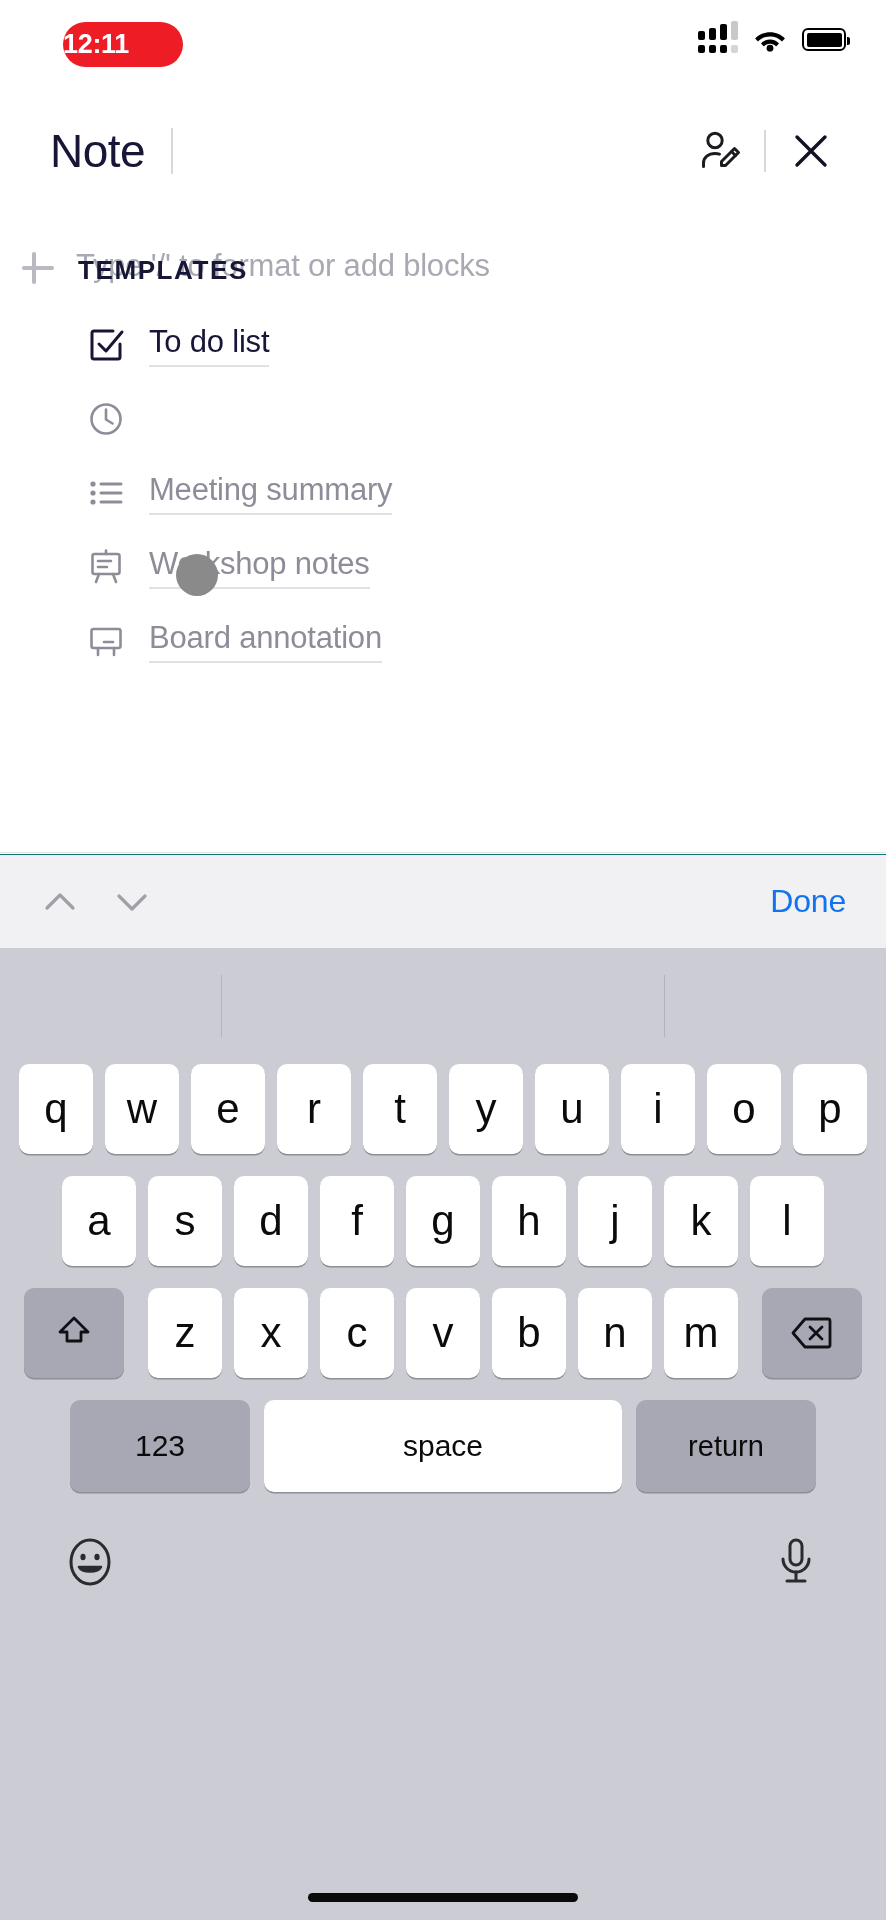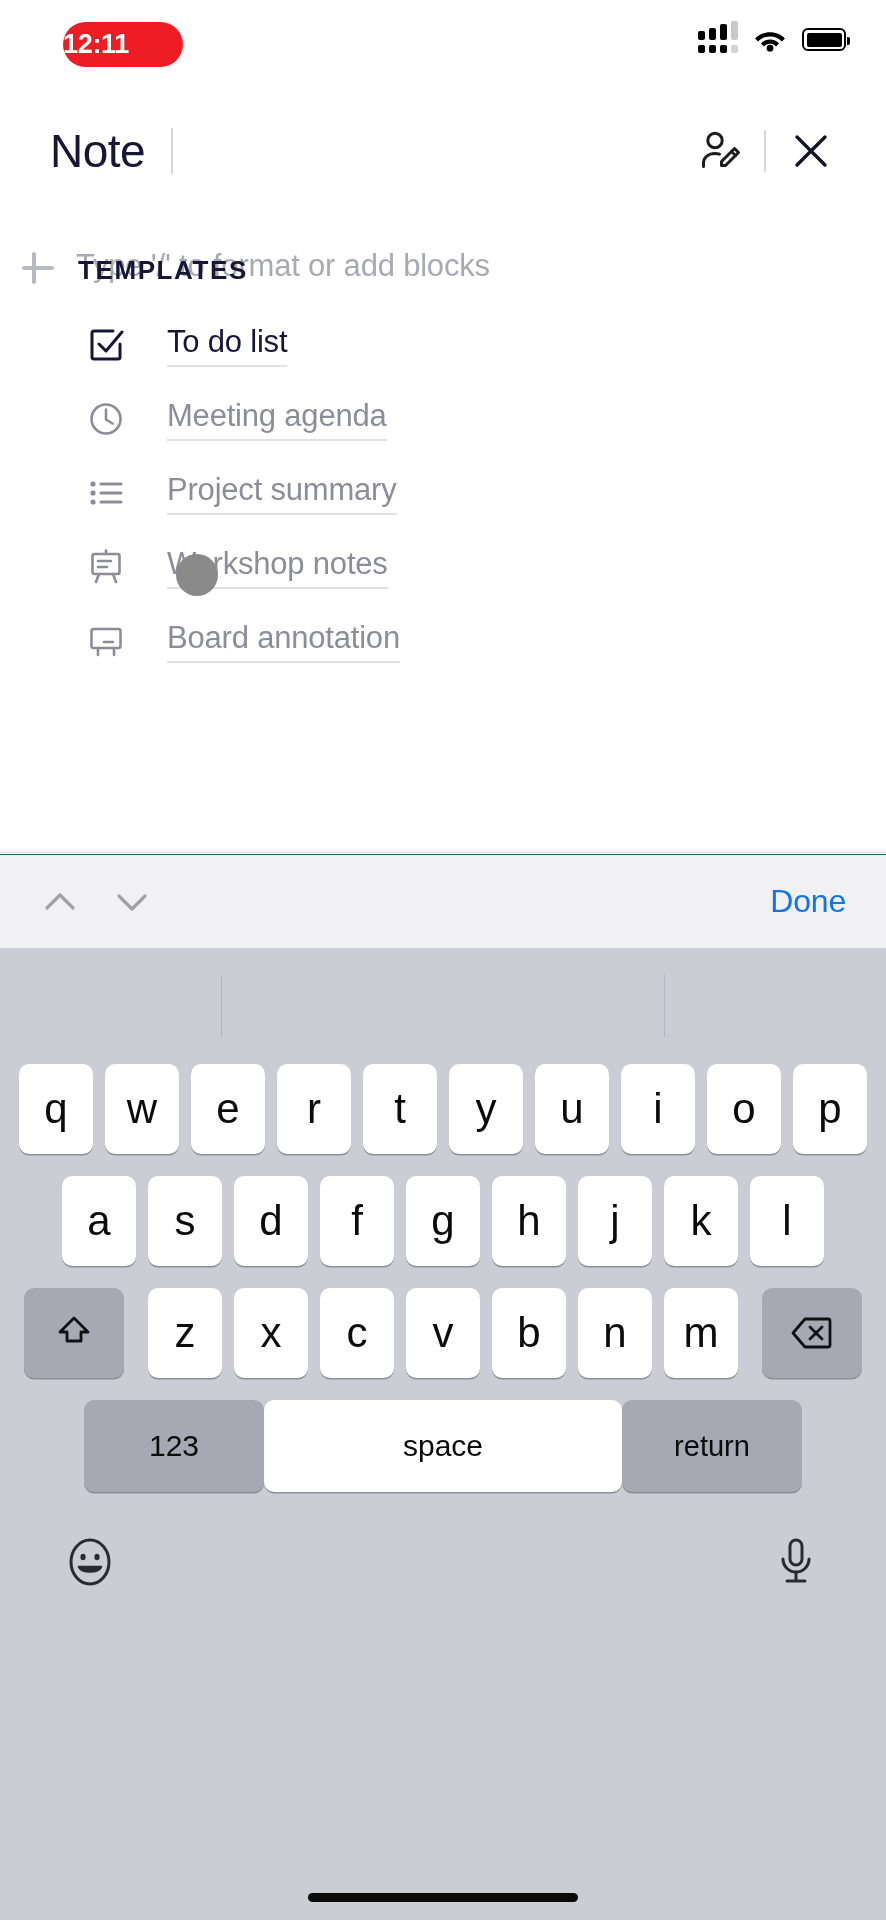--- a/index.html
+++ b/index.html
@@ -86,21 +86,20 @@
   .templates-label {
     position: absolute; top: 45px; left: 78px;
     font-size: 26px; font-weight: 700; color: #171636;
     letter-spacing: 1.6px;
   }
 
   .tmpl-list { position: absolute; top: 98px; left: 0; width: 100%; }
   .tmpl-item {
     display: flex; align-items: center; height: 74px; padding-left: 85px;
     position: relative;
-    gap: 18px;
   }
   .tmpl-ico { width: 42px; height: 42px; flex: none;
               display: flex; align-items: center; justify-content: center; }
   .tmpl-text {
     margin-left: 22px; font-size: 31px; color: #8d8d9a;
     letter-spacing: -0.2px;
     border-bottom: 2px solid #e0e0e6; padding-bottom: 5px;
   }
   .tmpl-item.active .tmpl-text { color: #171636; }
 
@@ -146,21 +145,21 @@
   .krow2 { padding: 0 2px; }
   .krow2 .key { width: 74px; height: 90px; }
   .krow3 .key.letter { width: 74px; height: 90px; }
   .key.mod {
     background: #a8a8b4; width: 100px; height: 90px;
     box-shadow: 0 1.5px 0 rgba(0,0,0,0.30);
   }
   .krow3 { gap: 12px; }
   .krow3 .mod-left { margin-right: 12px; }
   .krow3 .mod-right { margin-left: 12px; }
-  .krow4 { gap: 0; margin-top: 16px; }
+  .krow4 { gap: 14px; margin-top: 16px; }
   .key.num { background: #a8a8b4; width: 180px; height: 92px;
              font-size: 30px; }
   .key.space { width: 358px; height: 92px; font-size: 30px; }
   .key.ret { background: #a8a8b4; width: 180px; height: 92px;
              font-size: 29px; }
   .kb-bottom {
     display: flex; align-items: center; justify-content: space-between;
     padding: 18px 60px 0 60px;
   }
   .kb-ico { width: 60px; height: 60px; display: flex;
@@ -243,33 +242,32 @@
         <div class="tmpl-text">To do list</div>
       </div>
 
       <div class="tmpl-item">
         <div class="tmpl-ico">
           <svg width="38" height="38" viewBox="0 0 38 38">
             <circle cx="19" cy="19" r="14.5" fill="none" stroke="#8d8d9a" stroke-width="2.6"></circle>
             <path d="M19 9.5V19.5l6.5 4" fill="none" stroke="#8d8d9a" stroke-width="2.6" stroke-linecap="round" stroke-linejoin="round"></path>
           </svg>
         </div>
-        <div class="tmpl-text">Meeting agenda</div>
       </div>
 
       <div class="tmpl-item">
         <div class="tmpl-ico">
           <svg width="38" height="38" viewBox="0 0 38 38">
             <circle cx="6" cy="10" r="2.6" fill="#8d8d9a"></circle>
             <circle cx="6" cy="19" r="2.6" fill="#8d8d9a"></circle>
             <circle cx="6" cy="28" r="2.6" fill="#8d8d9a"></circle>
             <path d="M14 10h20 M14 19h20 M14 28h20" stroke="#8d8d9a" stroke-width="3" stroke-linecap="round"></path>
           </svg>
         </div>
-        <div class="tmpl-text">Project summary</div>
+        <div class="tmpl-text">Meeting summary</div>
       </div>
 
       <div class="tmpl-item">
         <div class="tmpl-ico">
           <svg width="38" height="38" viewBox="0 0 38 38">
             <rect x="5.5" y="6" width="27" height="20" rx="2" fill="none" stroke="#8d8d9a" stroke-width="2.6"></rect>
             <path d="M19 2.5V6" stroke="#8d8d9a" stroke-width="2.6" stroke-linecap="round"></path>
             <path d="M11 13h13 M11 19h9" stroke="#8d8d9a" stroke-width="2.6" stroke-linecap="round"></path>
             <path d="M12 26L9 34 M26 26l3 8" stroke="#8d8d9a" stroke-width="2.6" stroke-linecap="round"></path>
           </svg>

